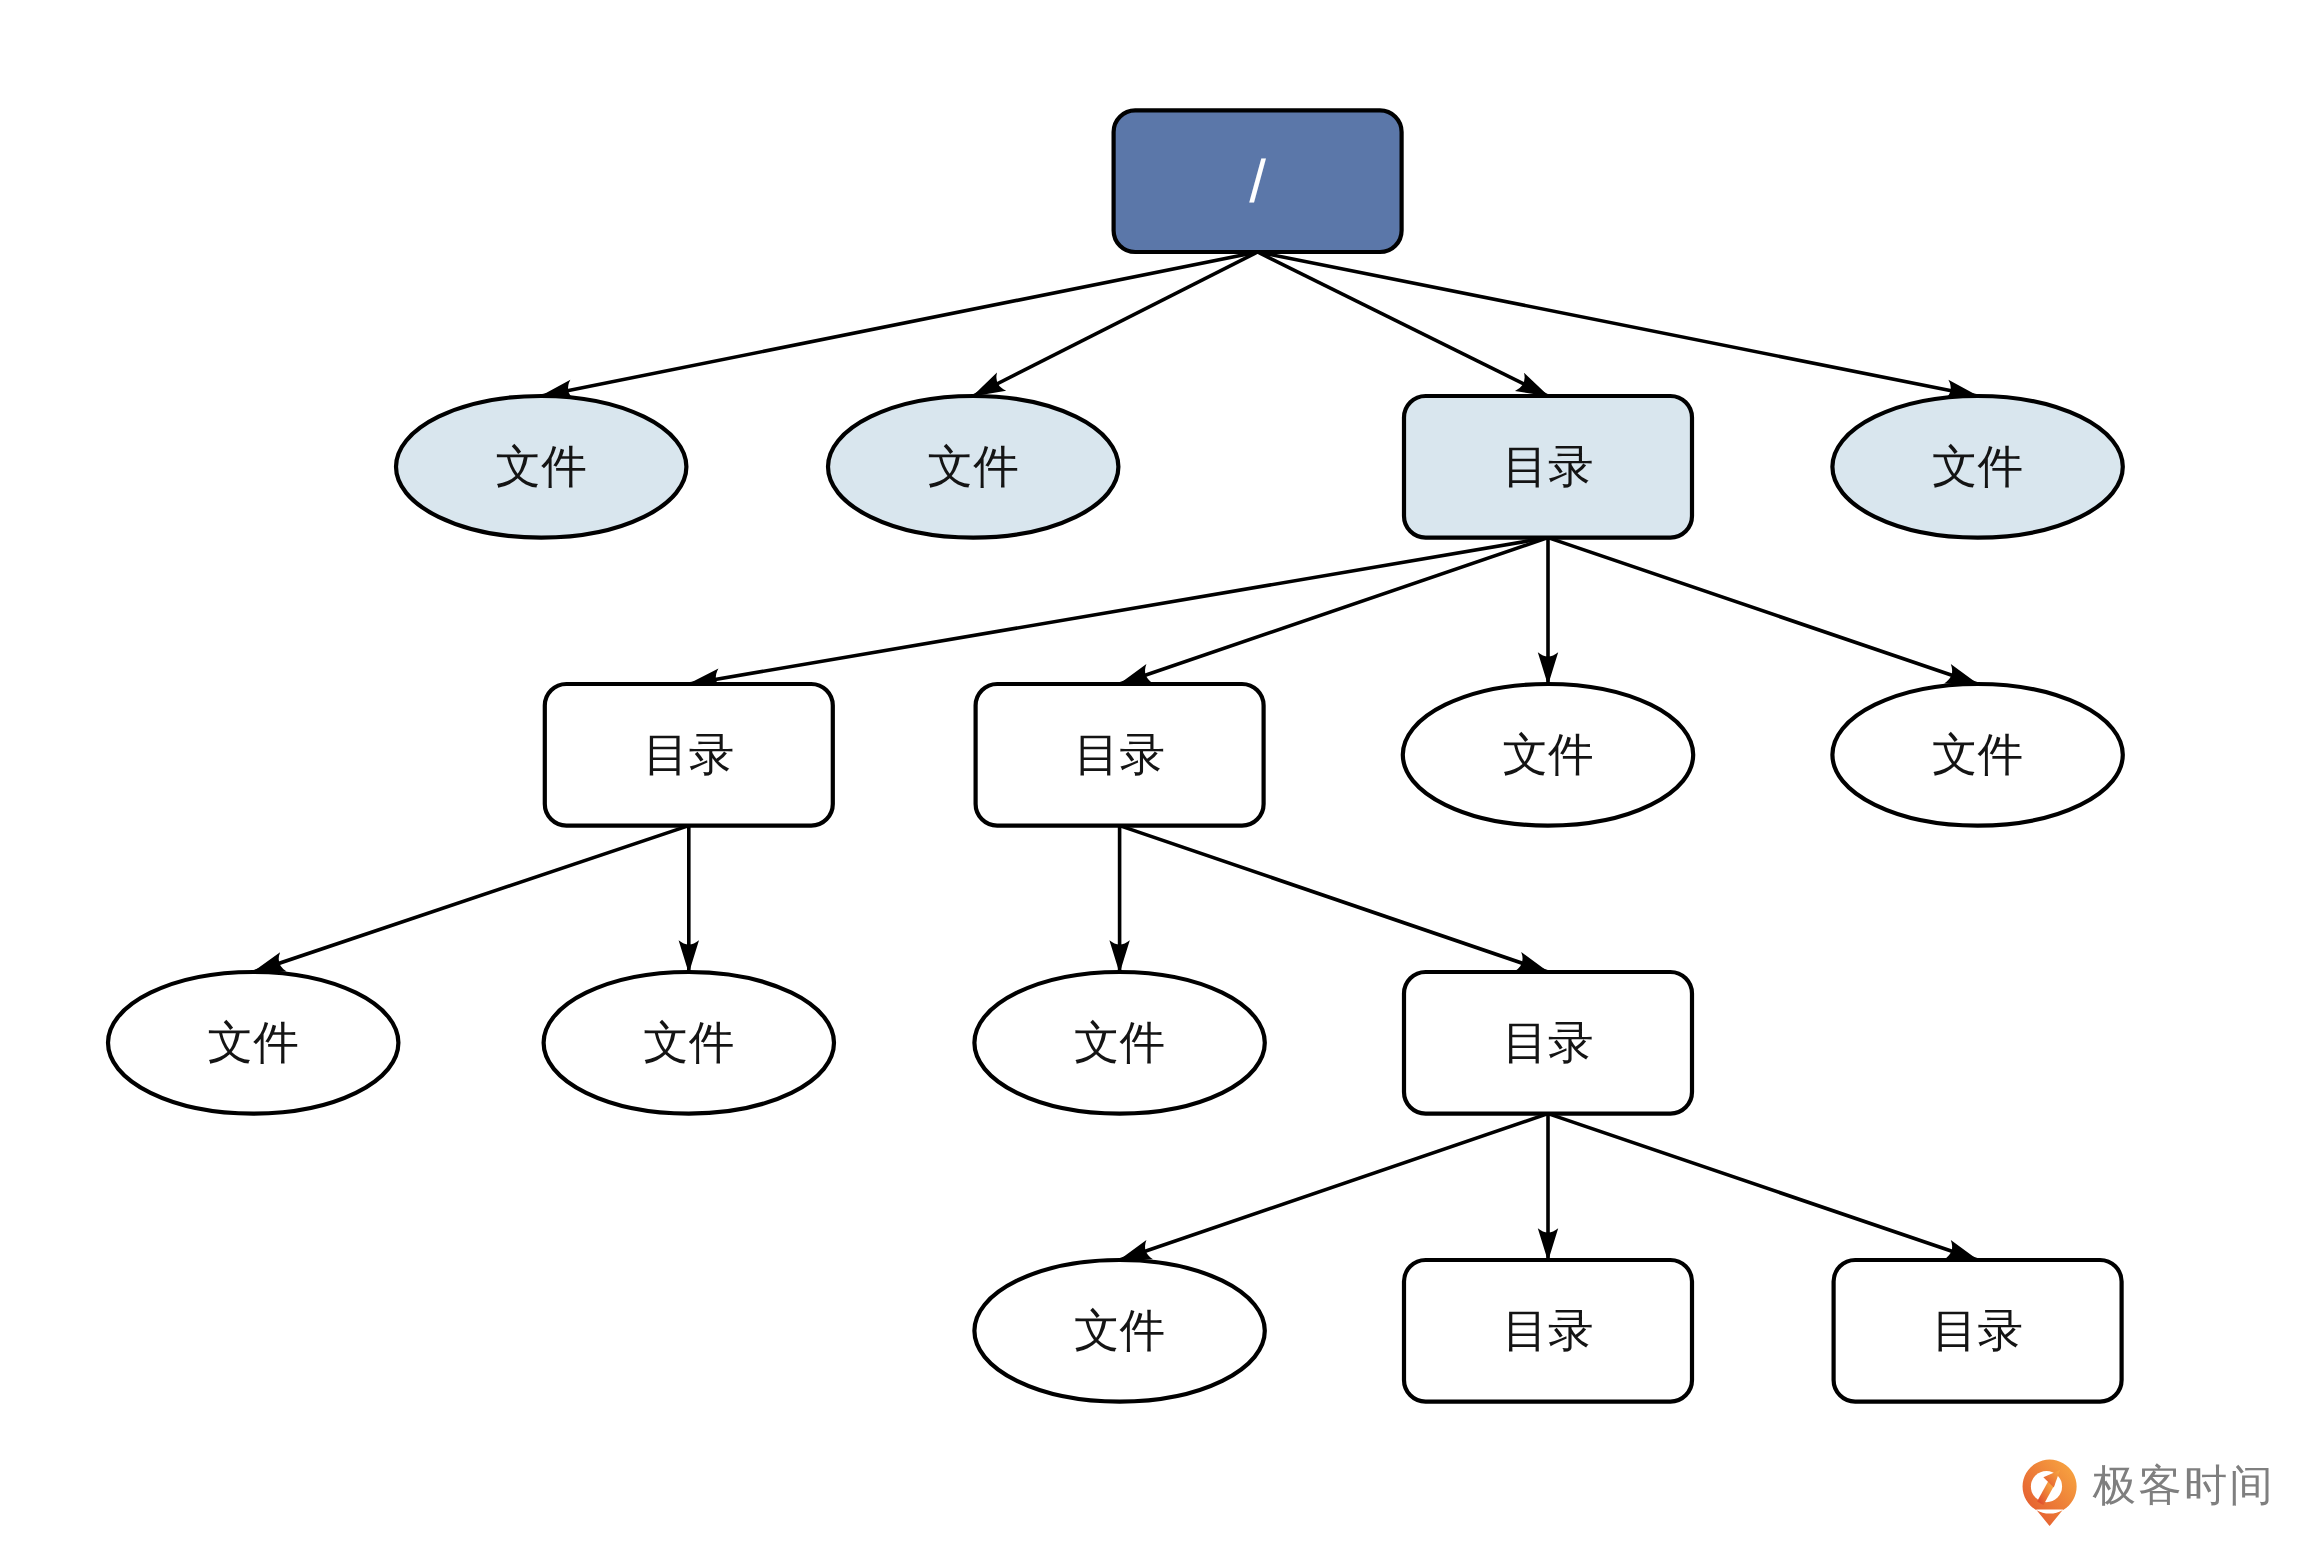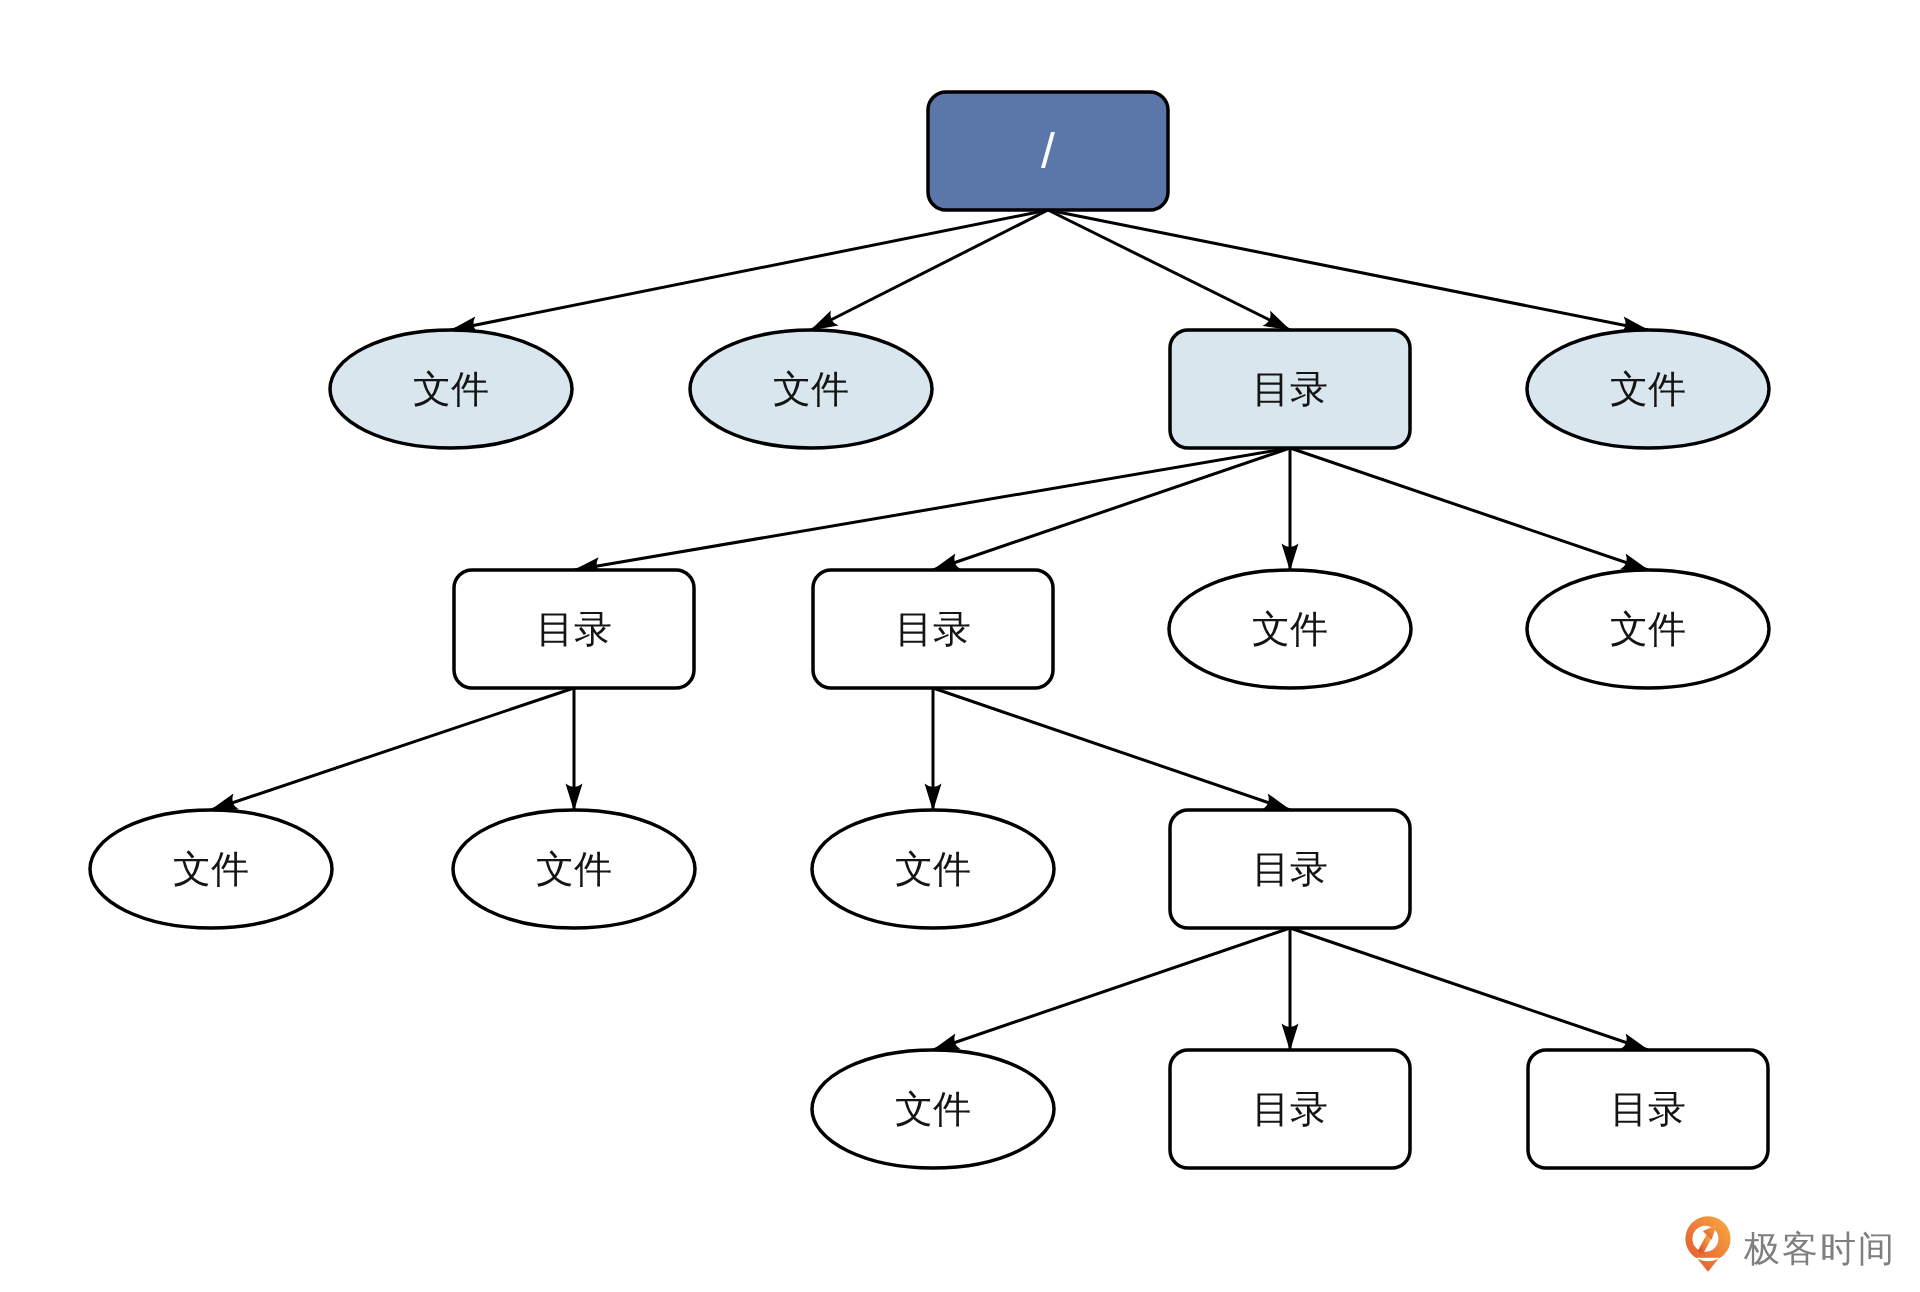--- a/index.html
+++ b/index.html
@@ -26,21 +26,21 @@
     text-anchor: middle;
   }
   .edge-line {
     fill: none;
   }
   .brand-logo {
     position: absolute;
     right: 24px;
     bottom: 18px;
     display: flex;
-    align-items: flex-end;
+    align-items: flex-start;
     gap: 10px;
   }
   .brand-name {
     font-family: "Liberation Sans", sans-serif;
     font-size: 36px;
     letter-spacing: 2px;
     font-weight: 500;
   }
 </style>
 </head>

